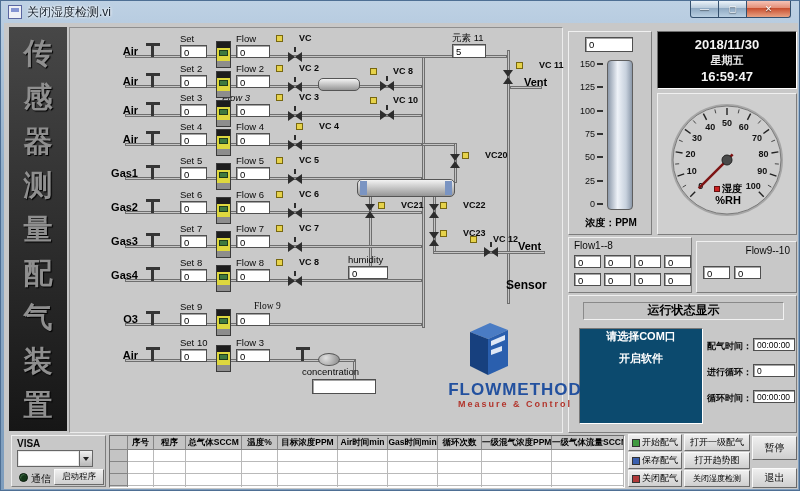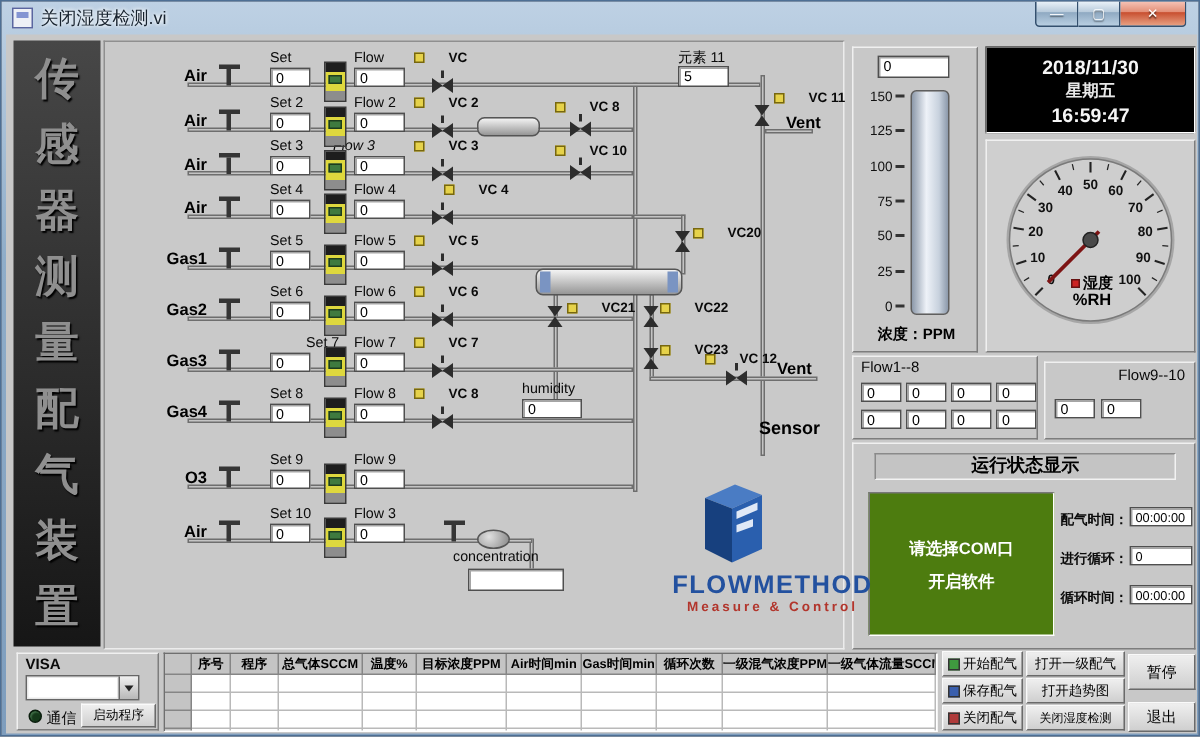--- a/index.html
+++ b/index.html
@@ -50,21 +50,21 @@
 .tmark{position:absolute;right:0;width:6px;height:2px;background:#333}
 .tank{position:absolute;border:1px solid #5f5f5f;border-radius:4px;background:linear-gradient(90deg,#8c99aa,#eef2f8 40%,#c7d1dd 75%,#8c99aa)}
 .plabel{position:absolute;font-size:10px;font-weight:bold;color:#000}
 .clock{position:absolute;background:#000;border:1px solid;border-color:#6f6f6f #fff #fff #6f6f6f;display:flex;flex-direction:column;align-items:center;justify-content:center;gap:1px}
 .clock .d,.clock .t{color:#f5f5f5;font-size:13px;font-weight:bold}
 .clock .w{color:#e8e8e8;font-size:11px;font-weight:bold}
 .gpanel{background:#cfcfcf}
 .govl{position:absolute;text-align:center;z-index:5}
 .rdot{display:inline-block;width:6px;height:6px;background:#c22;border:1px solid #611;margin-right:2px}
 .stitle{position:absolute;background:#c4c4c4;border:1px solid;border-color:#8a8a8a #f2f2f2 #f2f2f2 #8a8a8a;text-align:center;font-size:12px;font-weight:bold;line-height:15px}
-.screen{position:absolute;background:#4d7c0f;border:1px solid;border-color:#777 #fff #fff #777;display:flex;flex-direction:column;align-items:center;justify-content:center;gap:7px}
+.screen{position:absolute;background:#0c4a6e;border:1px solid;border-color:#777 #fff #fff #777;display:flex;flex-direction:column;align-items:center;justify-content:flex-start;gap:7px}
 .screen span{color:#fff;font-size:11px;font-weight:bold}
 .combo{position:absolute;background:#e8e8e8;border:1px solid #666;display:flex}
 .combo-val{flex:1;background:#fff;margin:1px;font-size:9px;overflow:hidden}
 .combo-btn{width:13px;background:linear-gradient(#f0f0f0,#b8b8b8);border-left:1px solid #666;display:flex;align-items:center;justify-content:center}
 .arr{width:0;height:0;border-left:3px solid transparent;border-right:3px solid transparent;border-top:4px solid #222}
 .led{position:absolute;width:9px;height:9px;border-radius:50%;background:#15381a;border:1px solid #0a1d0d;box-shadow:inset 1px 1px 1px #3d6b44}
 .btn{position:absolute;background:linear-gradient(#efefef,#cfcfcf);border:1px solid;border-color:#fafafa #6a6a6a #6a6a6a #fafafa;font-size:9px;color:#000;display:flex;align-items:center;justify-content:center;gap:2px;overflow:hidden;white-space:nowrap;cursor:default}
 .ic{display:inline-block;width:8px;height:8px;border:1px solid #333}
 .ic.g{background:#3f9a3f}.ic.b{background:#3a5fae}.ic.r{background:#b03a3a}
 .tablewrap{position:absolute;background:#fff;border:1px solid;border-color:#6f6f6f #fff #fff #6f6f6f;overflow:hidden}
@@ -297,21 +297,21 @@
         <div class="vlabel" style="left: 206px; top: 161px;">
           <i class="tag"></i>
           <span>VC 6</span>
         </div>
         <div class="bowtie" style="left: 218px; top: 180px;">
           <i class="stem"></i>
         </div>
         <div class="pipe" style="left: 55px; top: 217px; width: 297px; height: 3px;"></div>
         <div class="gaslabel" style="left: 26px; top: 207px;">Gas3</div>
         <div class="tvalve" style="left: 76px; top: 205px;"></div>
-        <div class="slabel" style="left: 110px; top: 195px; margin-left: 24px;">Set 7</div>
+        <div class="slabel" style="left: 110px; top: 195px;">Set 7</div>
         <div class="inbox" style="left: 110px; top: 207px; width: 27px; height: 13px;">0</div>
         <div class="mfc" style="left: 146px; top: 203px;">
           <div class="scr"></div>
         </div>
         <div class="slabel" style="left: 166px; top: 195px;">Flow 7</div>
         <div class="inbox" style="left: 166px; top: 207px; width: 34px; height: 13px;">0</div>
         <div class="vlabel" style="left: 206px; top: 195px;">
           <i class="tag"></i>
           <span>VC 7</span>
         </div>
@@ -336,21 +336,21 @@
           <i class="stem"></i>
         </div>
         <div class="pipe" style="left: 55px; top: 295px; width: 297px; height: 3px;"></div>
         <div class="gaslabel" style="left: 26px; top: 285px;">O3</div>
         <div class="tvalve" style="left: 76px; top: 283px;"></div>
         <div class="slabel" style="left: 110px; top: 273px;">Set 9</div>
         <div class="inbox" style="left: 110px; top: 285px; width: 27px; height: 13px;">0</div>
         <div class="mfc" style="left: 146px; top: 281px;">
           <div class="scr"></div>
         </div>
-        <div class="slabel" style="left: 166px; top: 273px;">Flow 9</div>
+        <div class="slabel" style="left: 184px; top: 273px; font-family: Liberation Serif, serif;">Flow 9</div>
         <div class="inbox" style="left: 166px; top: 285px; width: 34px; height: 13px;">0</div>
         <div class="pipe" style="left: 55px; top: 331px; width: 230px; height: 3px;"></div>
         <div class="gaslabel" style="left: 26px; top: 321px;">Air</div>
         <div class="tvalve" style="left: 76px; top: 319px;"></div>
         <div class="slabel" style="left: 110px; top: 309px;">Set 10</div>
         <div class="inbox" style="left: 110px; top: 321px; width: 27px; height: 13px;">0</div>
         <div class="mfc" style="left: 146px; top: 317px;">
           <div class="scr"></div>
         </div>
         <div class="slabel" style="left: 166px; top: 309px;">Flow 3</div>

